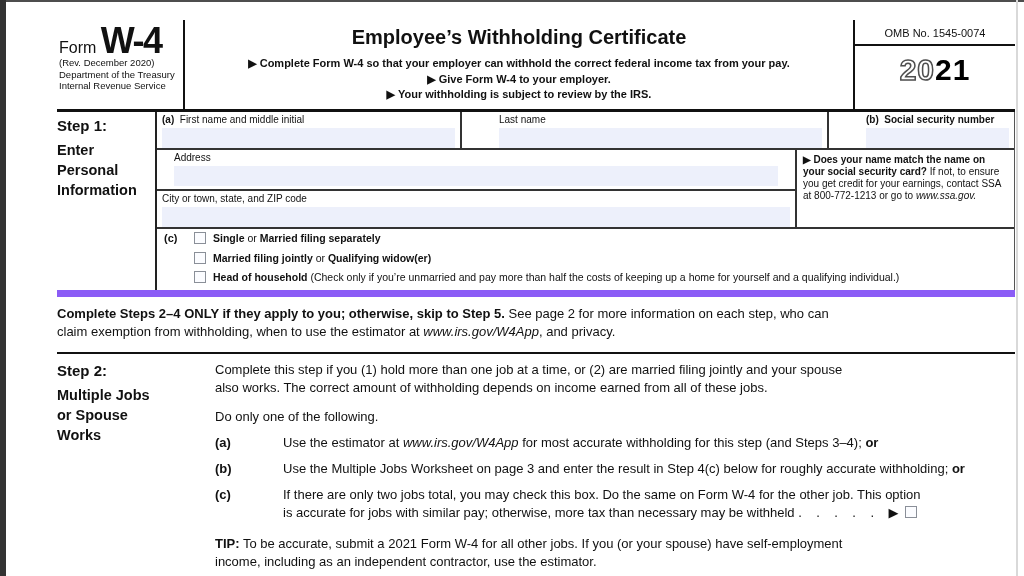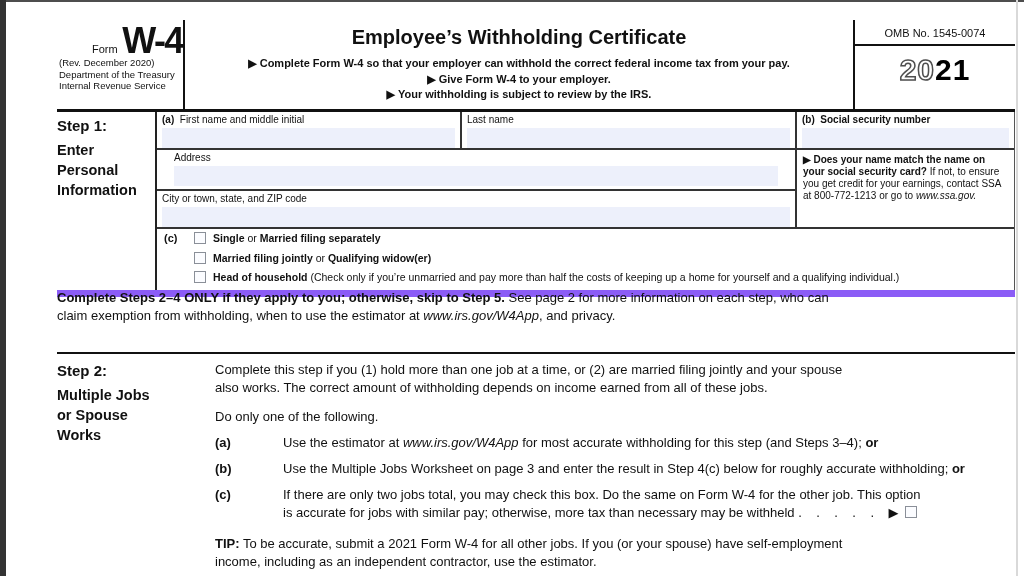--- a/index.html
+++ b/index.html
@@ -10,58 +10,58 @@
     font-family:"Liberation Sans", sans-serif;
   }
   .top-line { position:absolute; top:0; left:0; width:1024px; height:2px; background:#4d4d4d; }
   .left-bar { position:absolute; top:0; left:0; width:6px; height:576px; background:#333; }
   .right-edge { position:absolute; top:0; left:1016px; width:2px; height:576px; background:#d9d9d9; }
 
   
   .header { position:absolute; left:57px; top:20px; width:958px; height:92px; display:flex; border-bottom:3px solid #111; }
   .hdr-left { width:126px; padding:6px 4px 0 2px; }
   .form-line { white-space:nowrap; }
-  .form-word { font-size:11px;margin-left:33px; }
+  .form-word { font-size:16px; }
   .form-number { font-size:36px; font-weight:bold; letter-spacing:-1.5px; line-height:30px; }
   .hdr-small { font-size:9.5px; line-height:11.5px; }
   .hdr-center { flex:1; border-left:2px solid #111; border-right:2px solid #111; text-align:center; padding-top:3px; }
   .form-title { font-size:20px; font-weight:bold; margin:3px 0 7px; }
   .hdr-bullet { font-size:11px; font-weight:bold; line-height:15.5px; }
   .hdr-right { width:160px; text-align:center; }
   .omb { font-size:11px; padding:7px 0 5px; border-bottom:2px solid #111; }
   .year { font-size:30px; font-weight:bold; letter-spacing:1px; margin-top:7px; }
   .year-outline { color:#fff; -webkit-text-stroke:1.5px #4f4f4f; text-shadow:0 0 1px #777; }
   .year-solid { color:#000000; }
 
   
   .step1 { position:absolute; left:57px; top:112px; width:958px; height:185px; display:flex; border-bottom:7px solid #8b5cf6; }
   .s1-label { width:98px; padding-top:5px; }
   .step-heading { font-size:15px; font-weight:bold; margin-bottom:6px; }
   .step-title-line { font-size:14.5px; font-weight:bold; line-height:20px; }
   .s1-grid { flex:1; border-left:2px solid #222; border-right:1.5px solid #555; display:flex; flex-direction:column; }
-  .row1 { display:flex; height:40px; border-bottom:2px solid #333; }
+  .row1 { display:flex; height:40px; border-bottom:2px solid #333;gap:32px; }
   .cell { padding:2px 5px 0; }
   .cell-first { width:305px; border-right:2px solid #333; }
   .cell-last  { width:335px; border-right:2px solid #333; }
   .cell-ssn   { flex:1; }
   .cell-label { font-size:10px; line-height:12px; white-space:nowrap; overflow:hidden; }
   .fill-strip { display:block; width:100%; height:20px; margin-top:2px; background:#edf0fb; border:none; outline:none; font:inherit; font-size:11px; padding:0 2px; }
   .rowgroup { display:flex; height:82px; border-bottom:2px solid #333; }
   .rg-left { width:640px; border-right:2px solid #333; display:flex; flex-direction:column; }
   .row-address { height:41px; border-bottom:2px solid #333; padding:2px 17px 0; }
   .row-city { flex:1; padding:2px 5px 0; }
   .info-box { flex:1; padding:4px 6px 0; font-size:10px; line-height:11.9px; }
   .rowc { flex:1; display:flex; padding-top:3px; }
   .c-prefix { width:37px; padding-left:7px; font-size:11px; font-weight:bold; }
   .option-row { display:flex; align-items:flex-start; height:19.5px; }
   .checkbox { width:12px; height:12px; border:1.5px solid #8a8f98; background:#fbfcff; margin-right:7px; flex-shrink:0; }
   .option-label { font-size:10.5px; white-space:nowrap; }
 
   
-  .middle-note { position:absolute; left:57px; top:289px; width:958px; font-size:13px; line-height:18px; }
+  .middle-note { position:absolute; left:57px; top:305px; width:958px; font-size:13px; line-height:18px; }
   .divider { position:absolute; left:57px; top:352px; width:958px; height:2px; background:#111; }
 
   
   .step2 { position:absolute; left:57px; top:361px; width:958px; display:flex; }
   .s2-label { width:158px; padding-top:1px; }
   .s2-content { flex:1; font-size:13px; line-height:18px; }
   .s2-doonly { margin-top:11px; }
   .s2-item { display:flex; margin-top:8px; }
   .item-marker { width:26px; font-weight:bold; flex-shrink:0; }
   .item-text { flex:1;margin-left:42px; }

